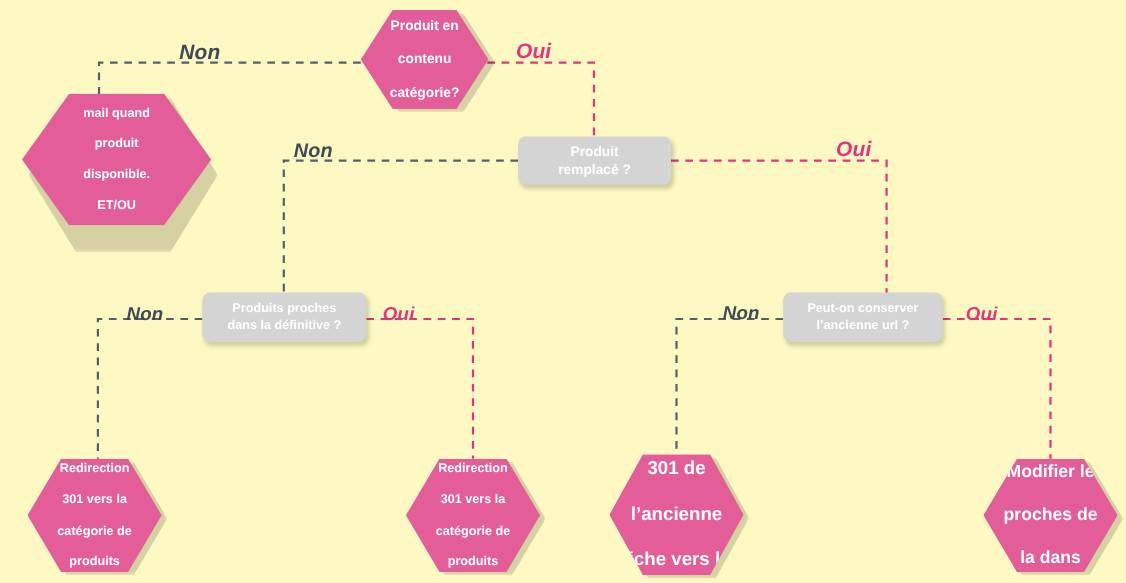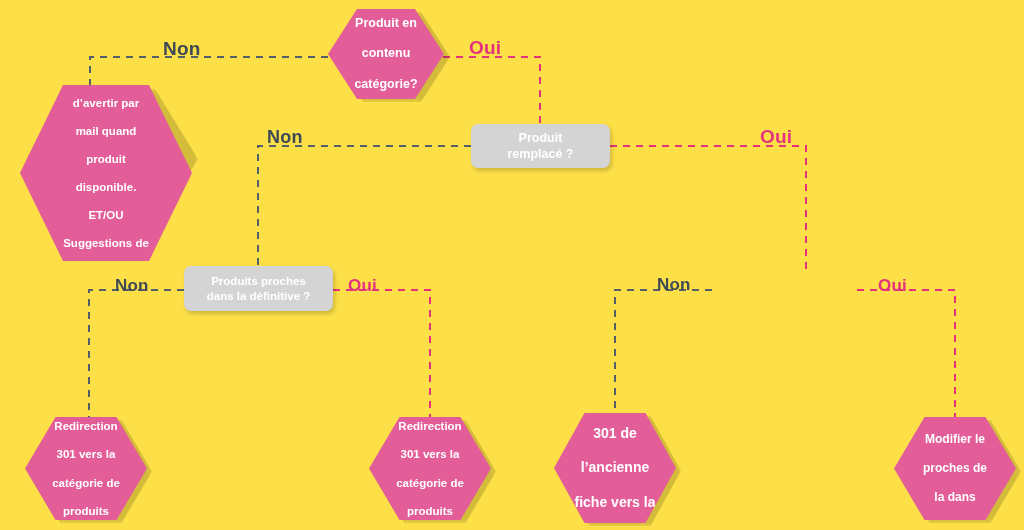--- a/index.html
+++ b/index.html
@@ -4,21 +4,21 @@
 <style>
   html, body {
     margin: 0;
     padding: 0;
     background: #ffffff;
   }
   #canvas {
     position: relative;
     width: 1024px;
     height: 530px;
-    background: #fde047;
+    background: #fef9c3;
     overflow: hidden;
     font-family: "Liberation Sans", sans-serif;
   }
 
   
   #wires {
     position: absolute;
     left: 0;
     top: 0;
     width: 1024px;
@@ -68,20 +68,21 @@
     box-shadow: 2px 3px 4px rgba(0,0,0,0.18);
     box-sizing: border-box;
   }
 
   
   .lbl {
     position: absolute;
     font-weight: bold;
     white-space: nowrap;
     letter-spacing: 0.2px;
+    font-style: italic;
   }
   .lbl-non { color: #3F4A54; }
   .lbl-oui { color: #E5327F; }
 </style>
 </head>
 <body>
 
 <div id="canvas">
 
   <svg id="wires" viewBox="0 0 1024 530" xmlns="http://www.w3.org/2000/svg">
@@ -106,21 +107,21 @@
   <div class="hex-shadow" style="left:334px; top:12px; width:116px; height:90px;"></div>
   <div class="hex" style="left:328px; top:9px; width:116px; height:90px; font-size:12.5px;">
     <span>
       <span>Produit en</span><br>
       <span>contenu</span><br>
       <span>catégorie?</span>
     </span>
   </div>
 
   <div class="hex-shadow" style="left:26px; top:89px; width:172px; height:140px;"></div>
-  <div class="hex" style="left:20px; top:85px; width:172px; height:176px; font-size:11.5px;">
+  <div class="hex" style="left:20px; top:85px; width:172px; height:120px; font-size:11.5px;">
     <span>
       <span>Proposer</span><br>
       <span>d’avertir par</span><br>
       <span>mail quand</span><br>
       <span>produit</span><br>
       <span>disponible.</span><br>
       <span>ET/OU</span><br>
       <span>Suggestions de</span><br>
       <span>produits proches</span>
     </span>
@@ -133,20 +134,26 @@
     </span>
   </div>
 
   <div class="gbox" style="left:184px; top:266px; width:149px; height:45px; font-size:11.5px;">
     <span>
       <span>Produits proches</span><br>
       <span>dans la définitive ?</span>
     </span>
   </div>
 
+  <div class="gbox" style="left:712px; top:266px; width:145px; height:45px; font-size:11.5px;">
+    <span>
+      <span>Peut-on conserver</span><br>
+      <span>l’ancienne url ?</span>
+    </span>
+  </div>
 
   <div class="hex-shadow" style="left:30px; top:420px; width:122px; height:103px;"></div>
   <div class="hex" style="left:25px; top:417px; width:122px; height:103px; font-size:11.5px;">
     <span>
       <span>Redirection</span><br>
       <span>301 vers la</span><br>
       <span>catégorie de</span><br>
       <span>produits</span>
     </span>
   </div>
@@ -155,32 +162,32 @@
   <div class="hex" style="left:369px; top:417px; width:122px; height:103px; font-size:11.5px;">
     <span>
       <span>Redirection</span><br>
       <span>301 vers la</span><br>
       <span>catégorie de</span><br>
       <span>produits</span>
     </span>
   </div>
 
   <div class="hex-shadow" style="left:559px; top:416px; width:122px; height:110px;"></div>
-  <div class="hex" style="left:554px; top:413px; width:122px; height:110px; font-size:14px;">
+  <div class="hex" style="left:554px; top:413px; width:122px; height:110px; font-size:17px;">
     <span>
       <span>Redirection</span><br>
       <span>301 de</span><br>
       <span>l’ancienne</span><br>
       <span>fiche vers la</span><br>
       <span>nouvelle</span>
     </span>
   </div>
 
   <div class="hex-shadow" style="left:899px; top:420px; width:122px; height:103px;"></div>
-  <div class="hex" style="left:894px; top:417px; width:122px; height:103px; font-size:12px;">
+  <div class="hex" style="left:894px; top:417px; width:122px; height:103px; font-size:16px;">
     <span>
       <span>Modifier le</span><br>
       <span>proches de</span><br>
       <span>la dans</span>
     </span>
   </div>
 
   <div class="lbl lbl-non" style="left:163px; top:38px; font-size:19px;">Non</div>
 
   <div class="lbl lbl-oui" style="left:469px; top:37px; font-size:19px;">Oui</div>

